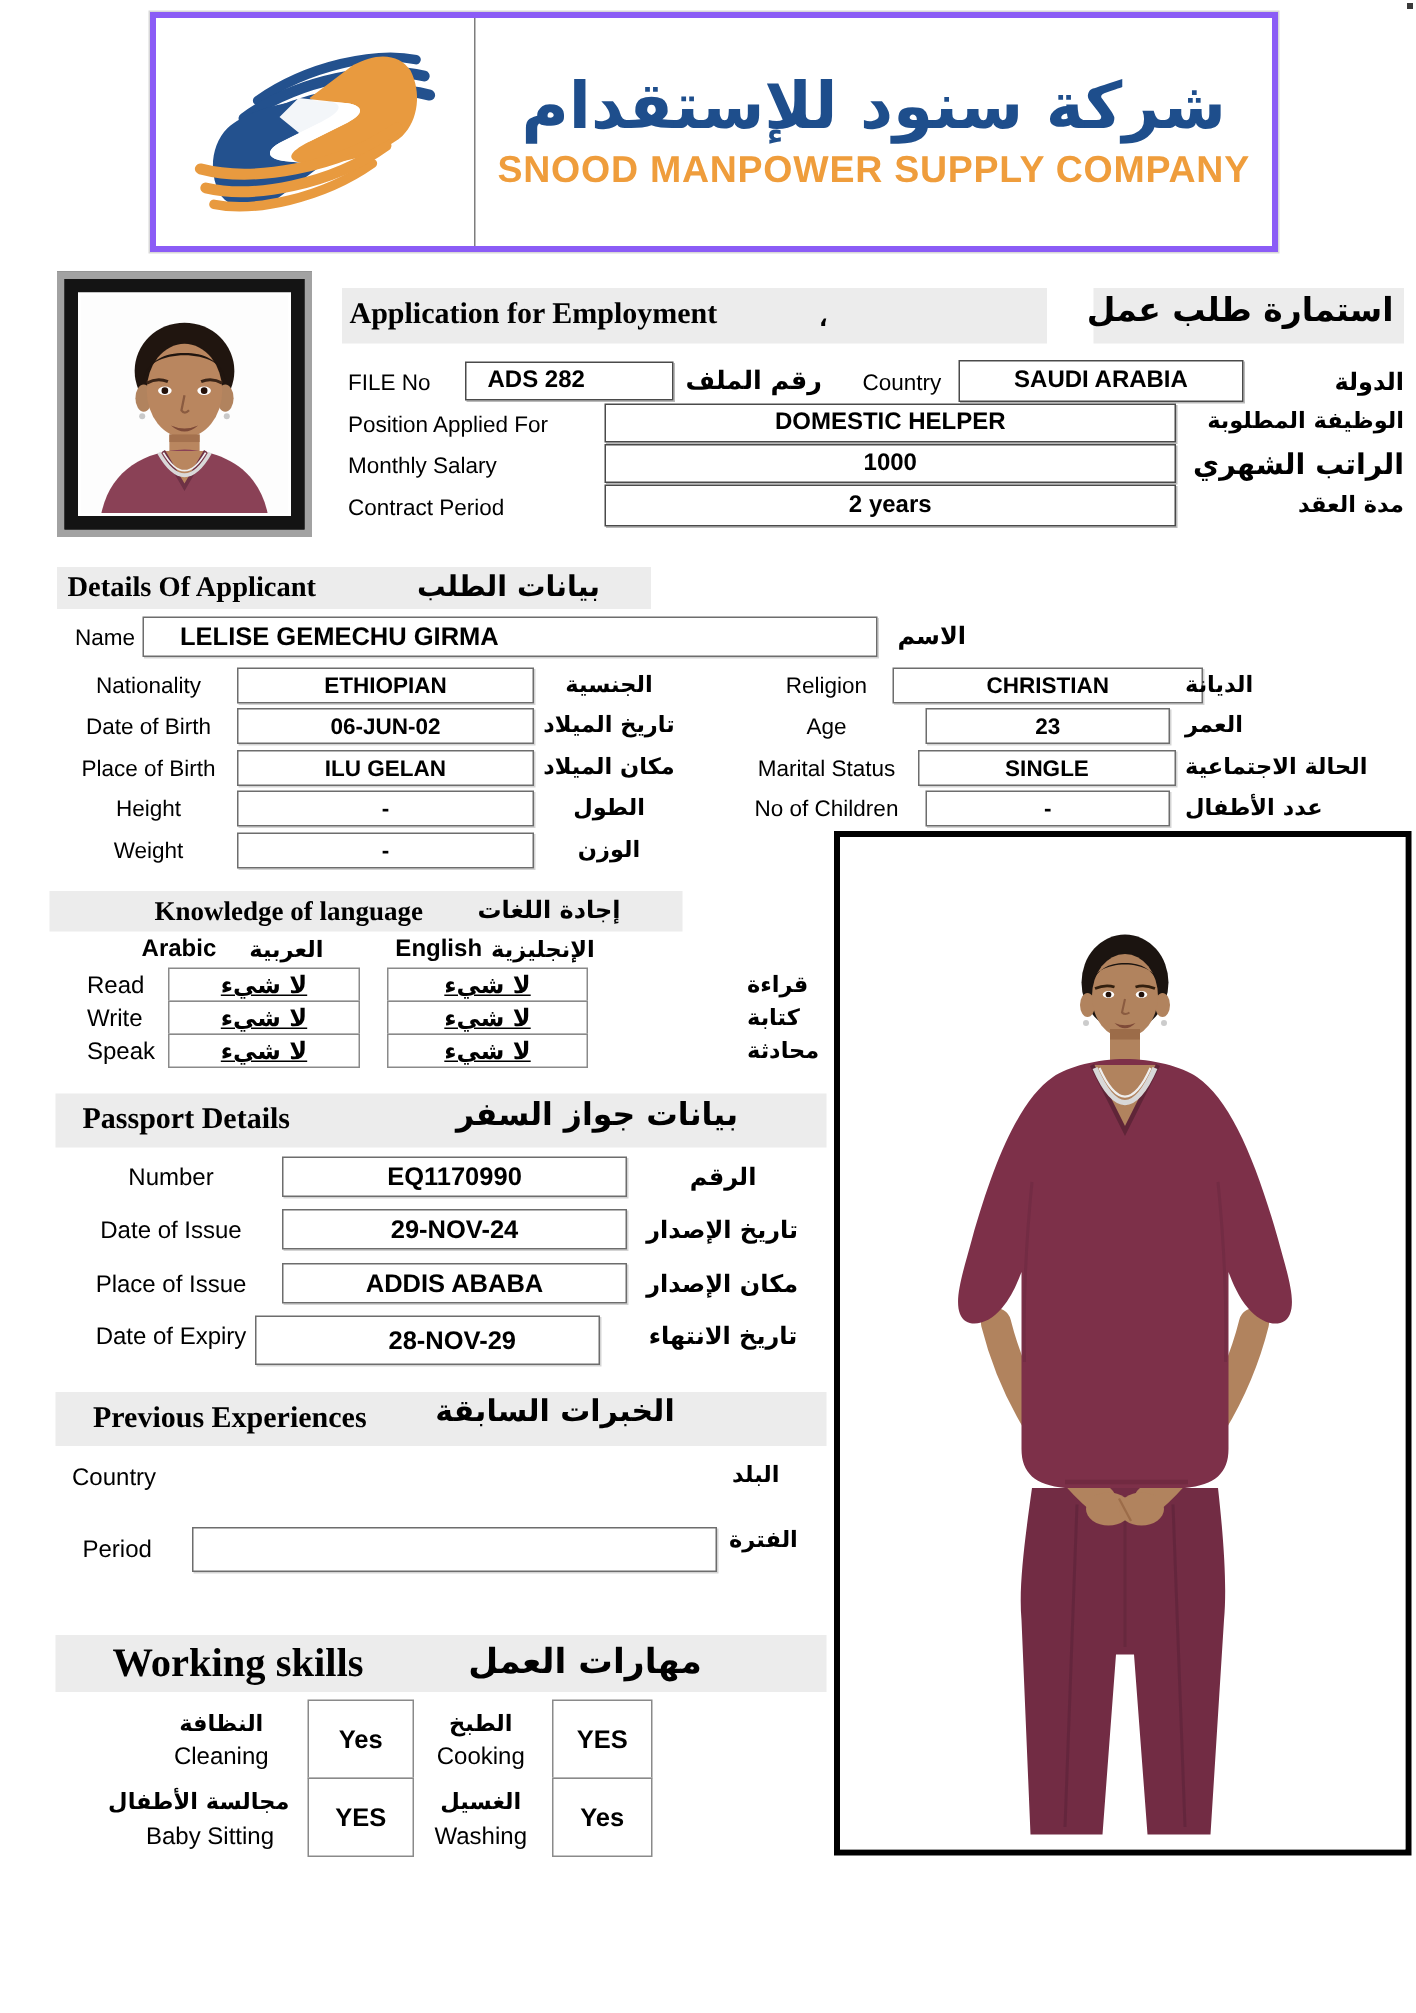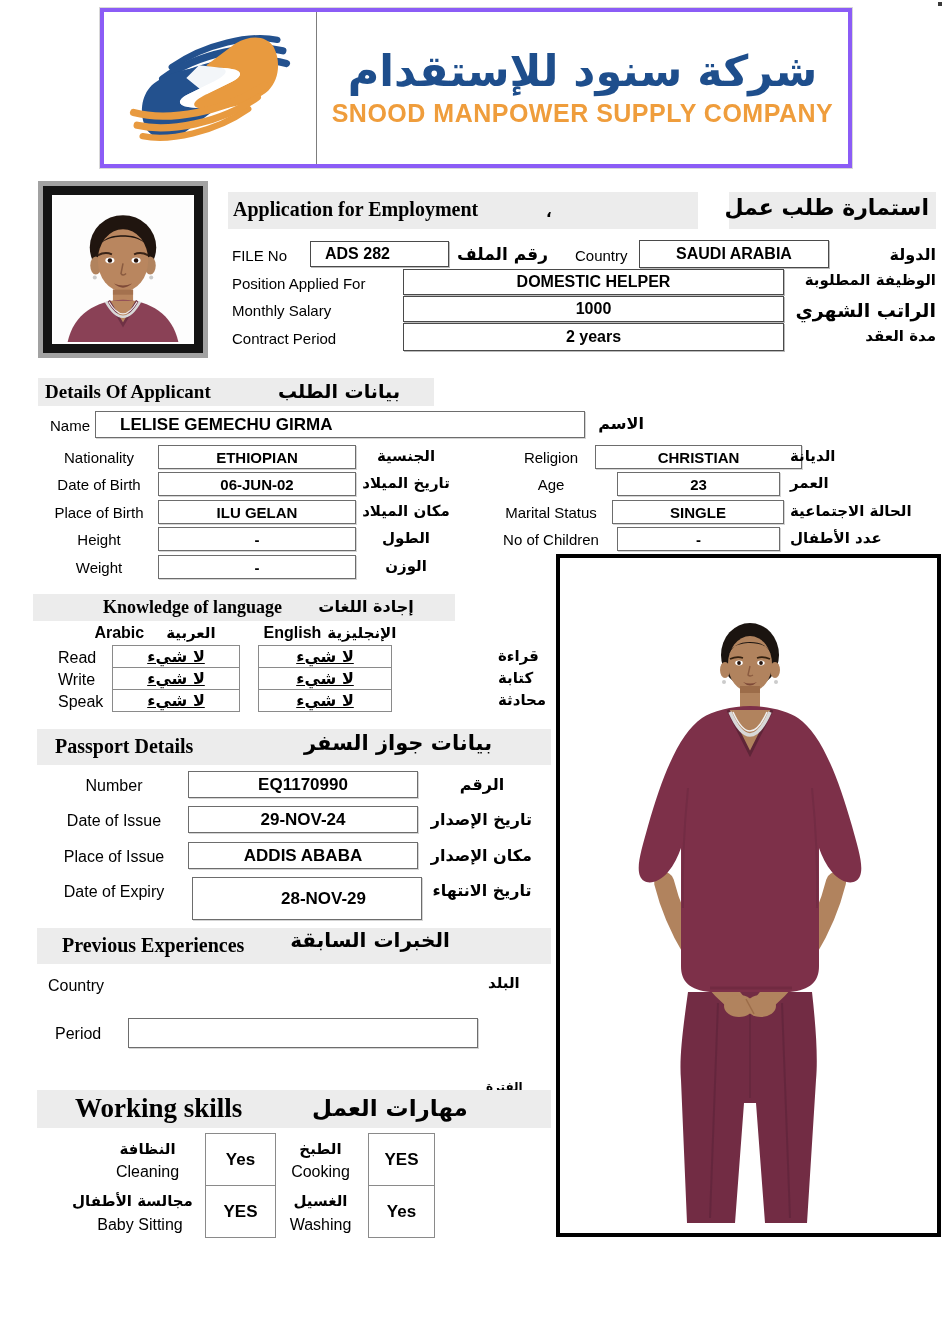--- a/index.html
+++ b/index.html
@@ -241,37 +241,37 @@
     </div>
   <div class="abs ar center" style="left:432px;top:810px;width:100px;font-size:16px;">تاريخ الإصدار</div>
 
   <div class="abs lbl16 center" style="left:44px;top:848px;width:140px;">Place of Issue</div>
   <div class="box2" style="left:188px;top:842px;width:230px;height:27px;">
       <span class="v" style="font-size:17px;">ADDIS ABABA</span>
     </div>
   <div class="abs ar center" style="left:432px;top:846px;width:100px;font-size:16px;">مكان الإصدار</div>
 
   <div class="abs lbl16 center" style="left:44px;top:883px;width:140px;">Date of Expiry</div>
-  <div class="box2" style="left:192px;top:877px;width:230px;height:43px;padding-left:33px;">
+  <div class="box2" style="left:170px;top:877px;width:230px;height:33px;padding-left:33px;">
       <span class="v" style="font-size:17px;">28-NOV-29</span>
     </div>
   <div class="abs ar center" style="left:432px;top:881px;width:100px;font-size:16px;">تاريخ الانتهاء</div>
 
   <div class="bar" style="left:37px;top:928px;width:514px;height:36px;"></div>
   <div class="abs serif" style="left:62px;top:934px;font-size:20px;">Previous Experiences</div>
   <div class="abs ar" style="left:288px;top:928px;width:164px;font-size:20px;text-align:center;">الخبرات السابقة</div>
 
   <div class="abs lbl16" style="left:48px;top:977px;">Country</div>
   <div class="abs ar right" style="left:488px;top:974px;width:45px;font-size:15px;">البلد</div>
 
   <div class="abs lbl16" style="left:55px;top:1025px;">Period</div>
   <div class="box2" style="left:128px;top:1018px;width:350px;height:30px;">
       <span class="v"></span>
     </div>
-  <div class="abs ar right" style="left:486px;top:1080px;width:48px;font-size:12px;">الفترة</div>
+  <div class="abs ar right" style="left:486px;top:1017px;width:48px;font-size:15px;">الفترة</div>
 
   <div class="bar" style="left:37px;top:1090px;width:514px;height:38px;"></div>
   <div class="abs serif" style="left:75px;top:1093px;font-size:27px;">Working skills</div>
   <div class="abs ar" style="left:300px;top:1095px;width:180px;font-size:23px;text-align:center;">مهارات العمل</div>
 
   <div class="abs ar center" style="left:95px;top:1140px;width:105px;font-size:15px;">النظافة</div>
   <div class="abs lbl16 center" style="left:95px;top:1163px;width:105px;">Cleaning</div>
   <div class="tbox" style="left:205px;top:1133px;width:71px;height:53px;">
       <span style="font-weight:bold;font-size:17px;">Yes</span>
     </div>

